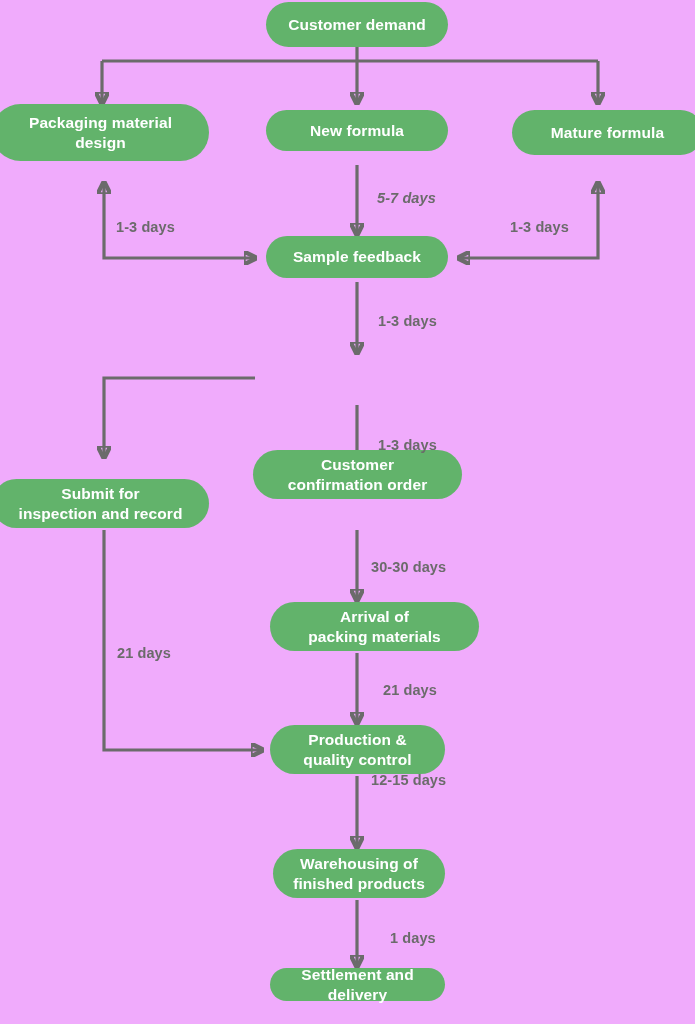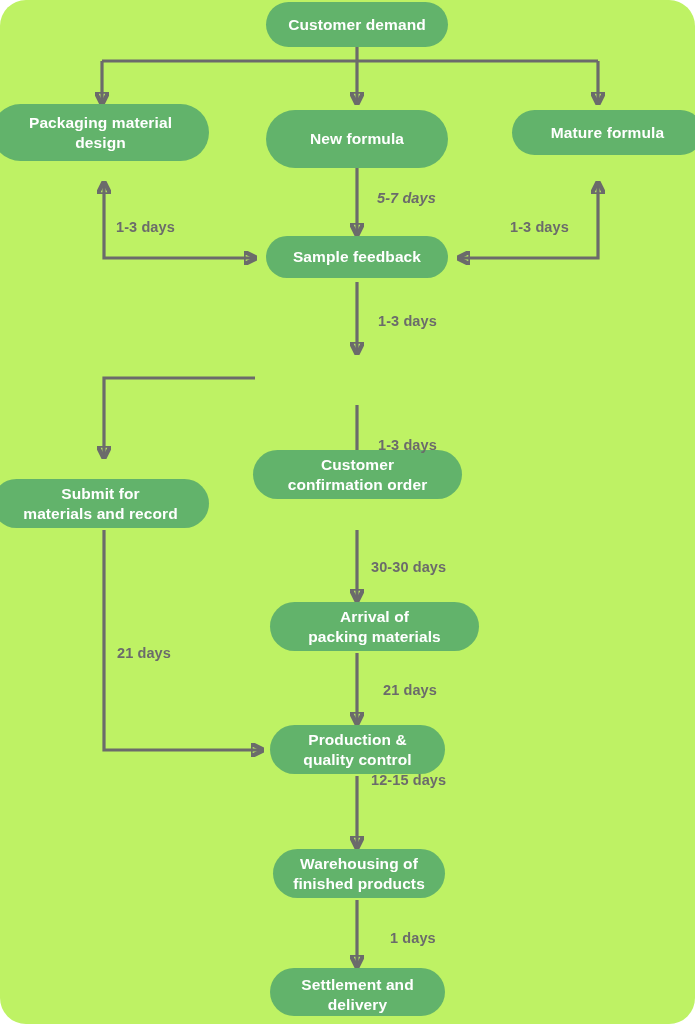--- a/index.html
+++ b/index.html
@@ -4,24 +4,23 @@
 <style>
   html, body {
     margin: 0;
     padding: 0;
     background: #ffffff;
   }
   #canvas {
     position: relative;
     width: 695px;
     height: 1024px;
-    background: #bef264;
+    background: #f0abfc;
     overflow: hidden;
     font-family: "Liberation Sans", sans-serif;
-    border-radius: 26px;
   }
   .node {
     position: absolute;
     background: #62b36b;
     border-radius: 999px;
     color: #ffffff;
     font-weight: bold;
     font-size: 15.5px;
     line-height: 1.25;
     display: flex;
@@ -100,37 +99,37 @@
     <span>Customer demand</span>
   </div>
 
   <div class="node" style="left:-8px; top:104px; width:217px; height:57px;">
     <div>
       <span>Packaging material</span>
       <span>design</span>
     </div>
   </div>
 
-  <div class="node" style="left:266px; top:110px; width:182px; height:58px;">
+  <div class="node" style="left:266px; top:110px; width:182px; height:41px;">
     <span>New formula</span>
   </div>
 
   <div class="node" style="left:512px; top:110px; width:191px; height:45px;">
     <span>Mature formula</span>
   </div>
 
   <div class="node" style="left:266px; top:236px; width:182px; height:42px;">
     <span>Sample feedback</span>
   </div>
 
 
   <div class="node" style="left:-8px; top:479px; width:217px; height:49px;">
     <div>
       <span>Submit for</span>
-      <span>materials and record</span>
+      <span>inspection and record</span>
     </div>
   </div>
 
   <div class="node" style="left:253px; top:450px; width:209px; height:49px;">
     <div>
       <span>Customer</span>
       <span>confirmation order</span>
     </div>
   </div>
 
@@ -148,21 +147,21 @@
     </div>
   </div>
 
   <div class="node" style="left:273px; top:849px; width:172px; height:49px;">
     <div>
       <span>Warehousing of</span>
       <span>finished products</span>
     </div>
   </div>
 
-  <div class="node" style="left:270px; top:968px; width:175px; height:48px;align-items:flex-end;">
+  <div class="node" style="left:270px; top:968px; width:175px; height:33px;">
     <div>
       <span>Settlement and</span>
       <span>delivery</span>
     </div>
   </div>
 
   <div class="edge-label" style="left:377px; top:190px;font-style:italic;">5-7 days</div>
 
   <div class="edge-label" style="left:116px; top:219px;">1-3 days</div>
 

